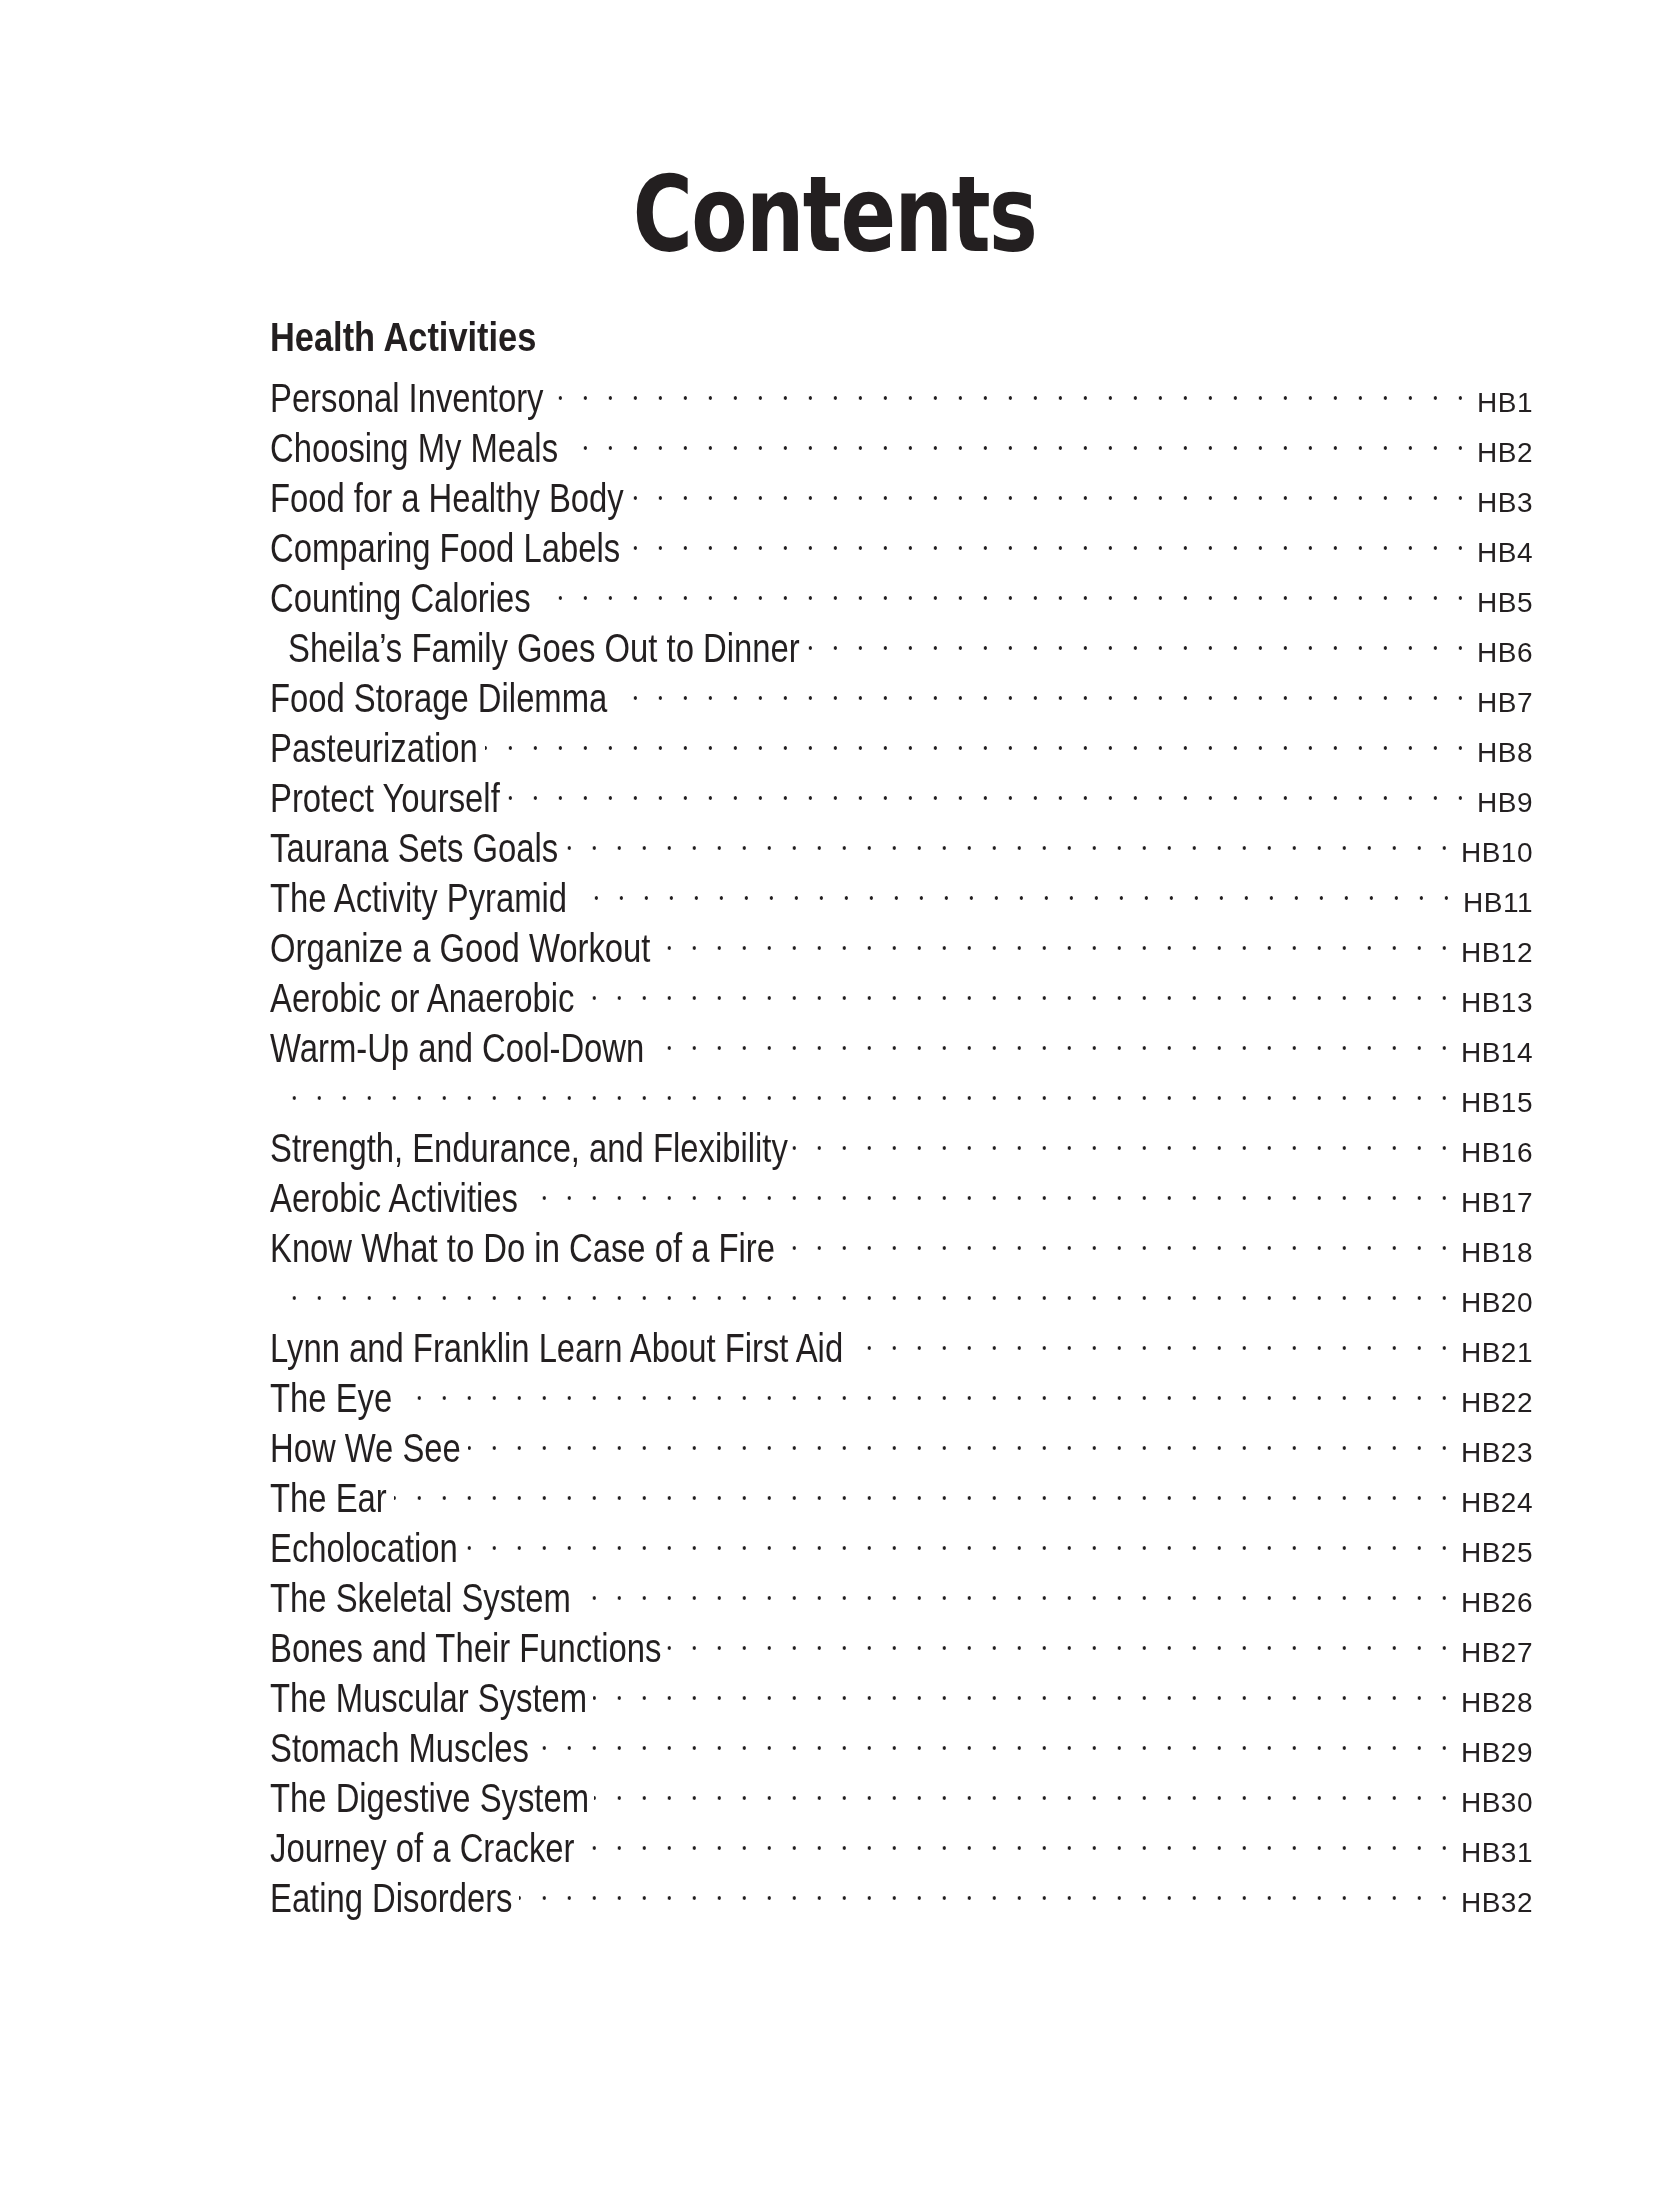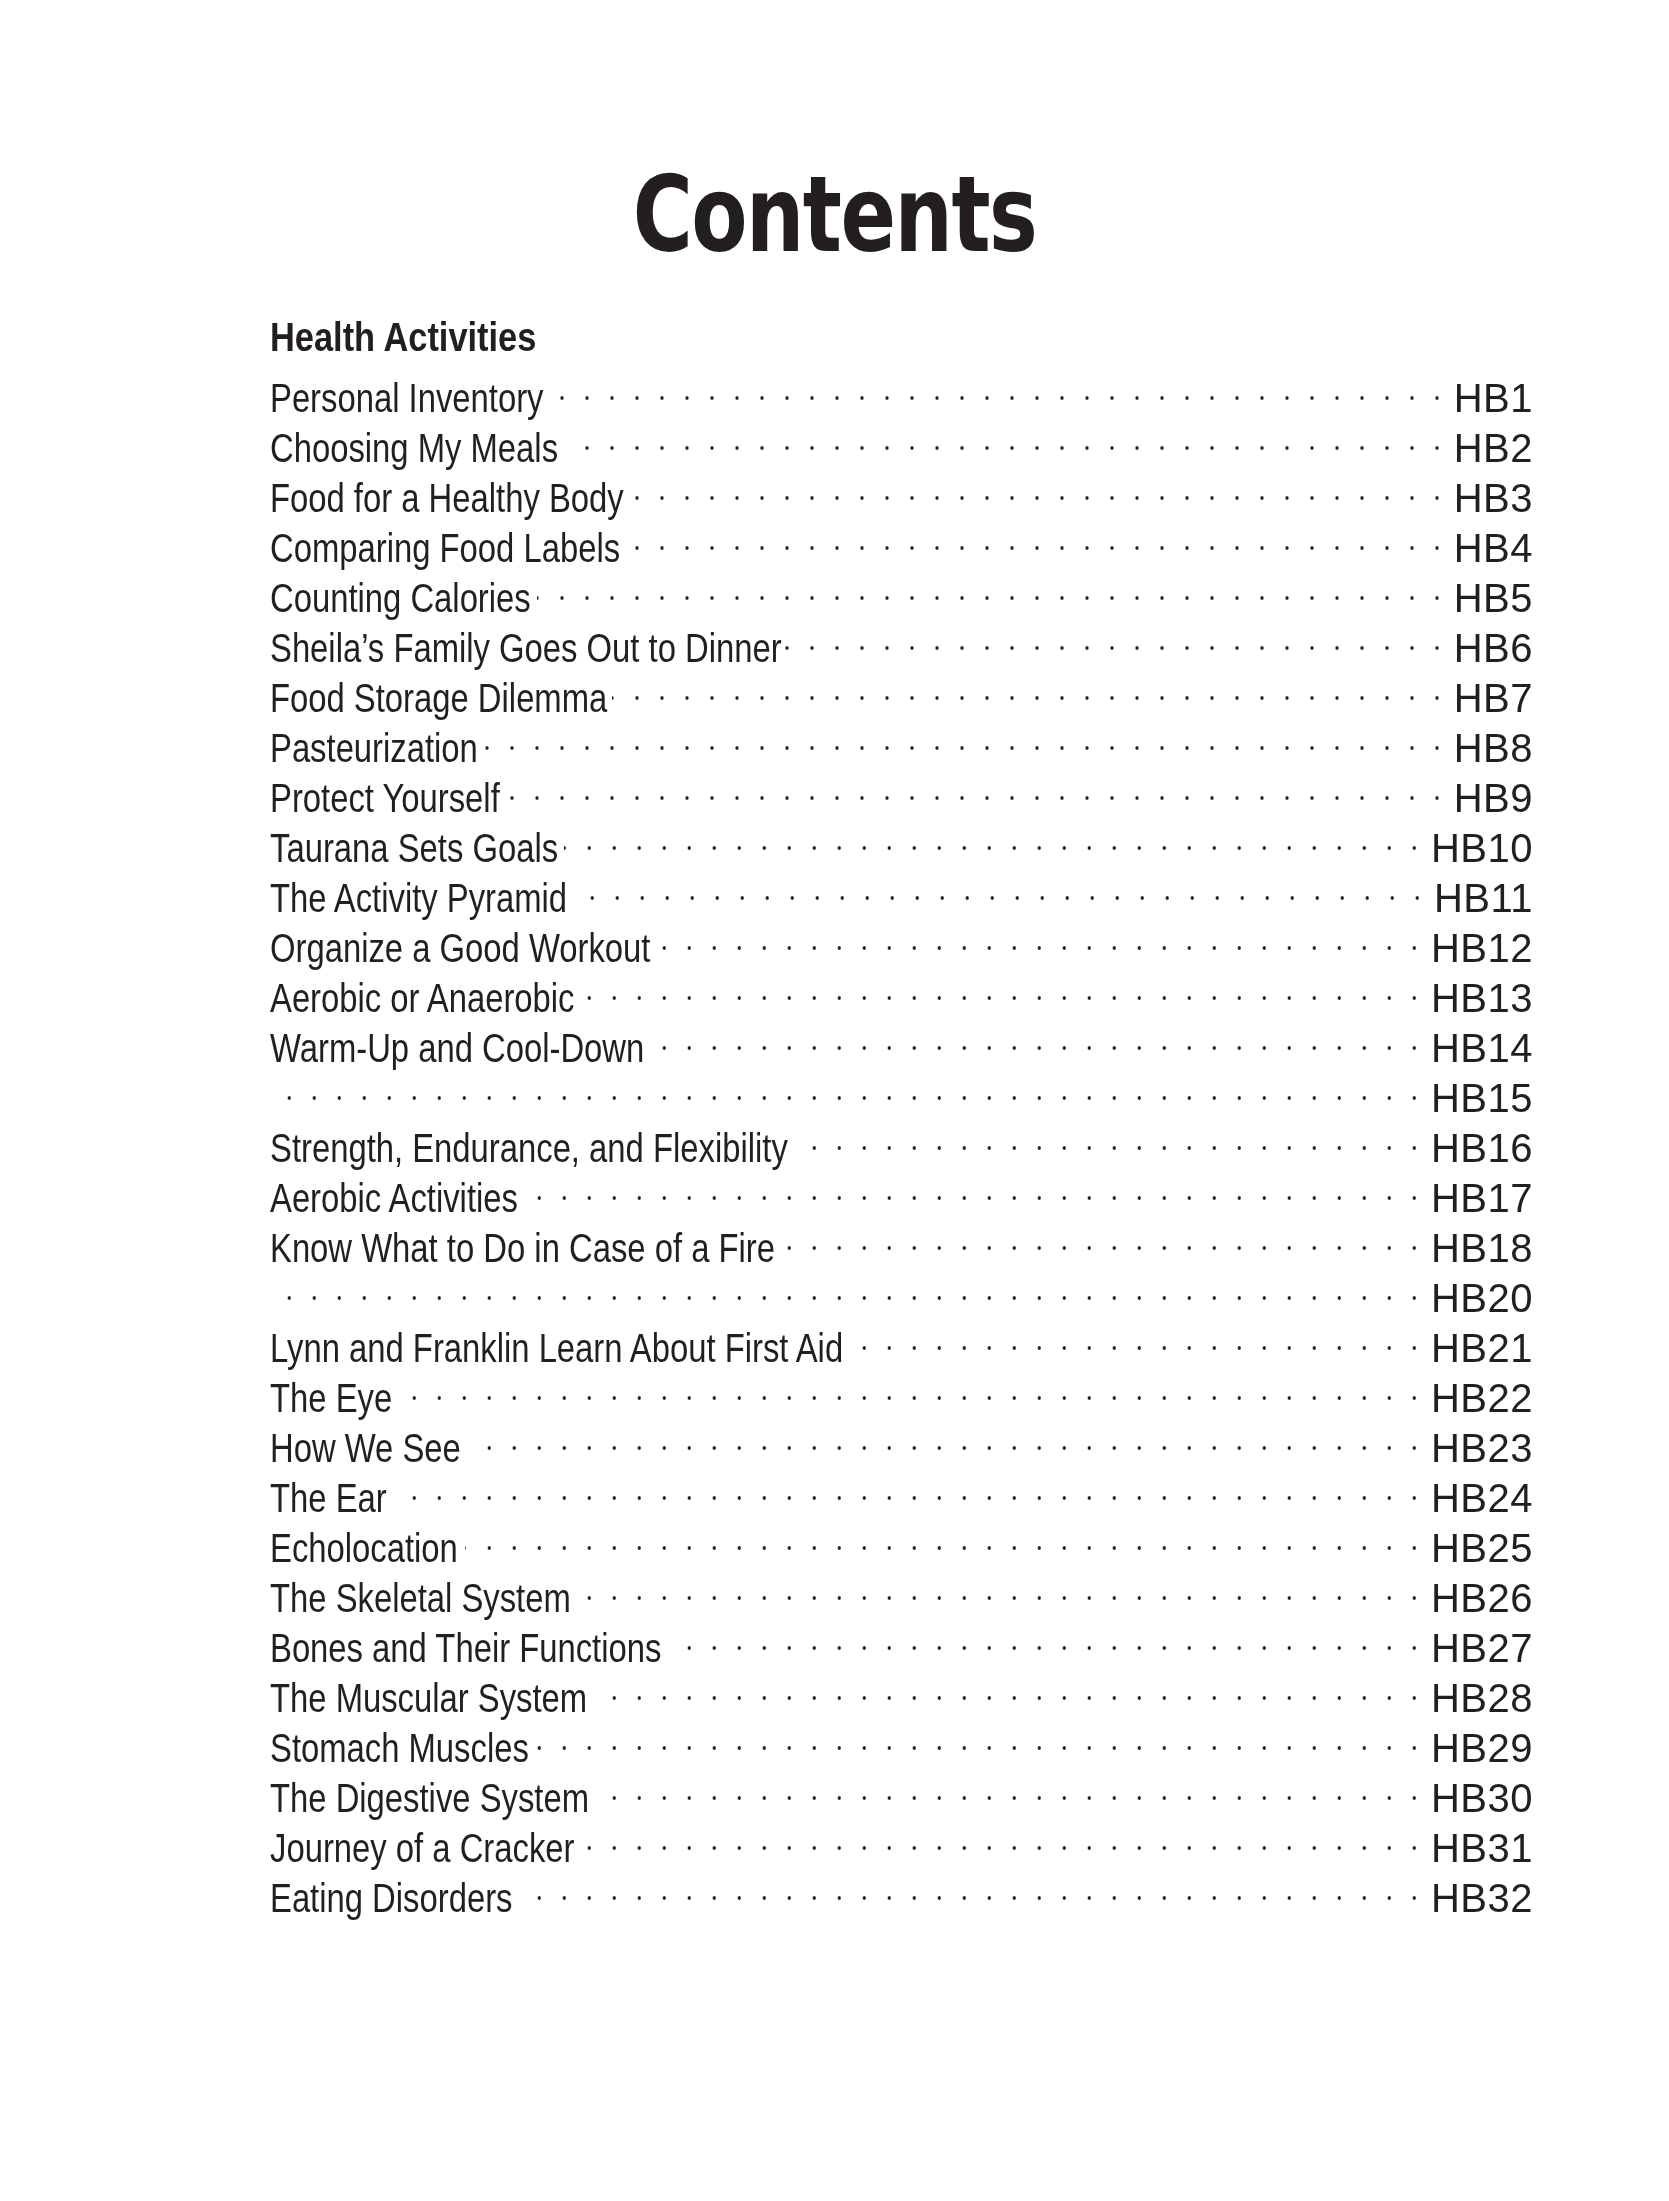--- a/index.html
+++ b/index.html
@@ -82,21 +82,21 @@
       right: 0;
       bottom: 12.2px;
       height: 3.8px;
       background-image: radial-gradient(circle, #231f20 1.5px, transparent 1.9px);
       background-size: 25px 3.8px;
       background-position: right center;
       background-repeat: repeat-x;
     }
     .page-ref {
       flex: 0 0 auto;
-      font-size: 40px;
+      font-size: 28px;
       letter-spacing: 0.5px;
     }
   </style>
 </head>
 <body>
 
 <h1 class="page-title">Contents</h1>
 
 <div class="toc">
   <div class="section-heading">Health Activities</div>
@@ -120,21 +120,21 @@
         <span class="entry-title-wrap" style="width: 346px;"><span class="entry-title">Comparing Food Labels</span></span>
         <span class="leader"></span>
         <span class="page-ref">HB4</span>
       </li>
       <li class="entry">
         <span class="entry-title-wrap" style="width: 258px;"><span class="entry-title">Counting Calories</span></span>
         <span class="leader"></span>
         <span class="page-ref">HB5</span>
       </li>
       <li class="entry">
-        <span class="entry-title-wrap" style="width: 506px;"><span class="entry-title">Sheila’s Family Goes Out to Dinner</span></span>
+        <span class="entry-title-wrap" style="width: 506px; margin-left: 18px;"><span class="entry-title">Sheila’s Family Goes Out to Dinner</span></span>
         <span class="leader"></span>
         <span class="page-ref">HB6</span>
       </li>
       <li class="entry">
         <span class="entry-title-wrap" style="width: 333px;"><span class="entry-title">Food Storage Dilemma</span></span>
         <span class="leader"></span>
         <span class="page-ref">HB7</span>
       </li>
       <li class="entry">
         <span class="entry-title-wrap" style="width: 206px;"><span class="entry-title">Pasteurization</span></span>

